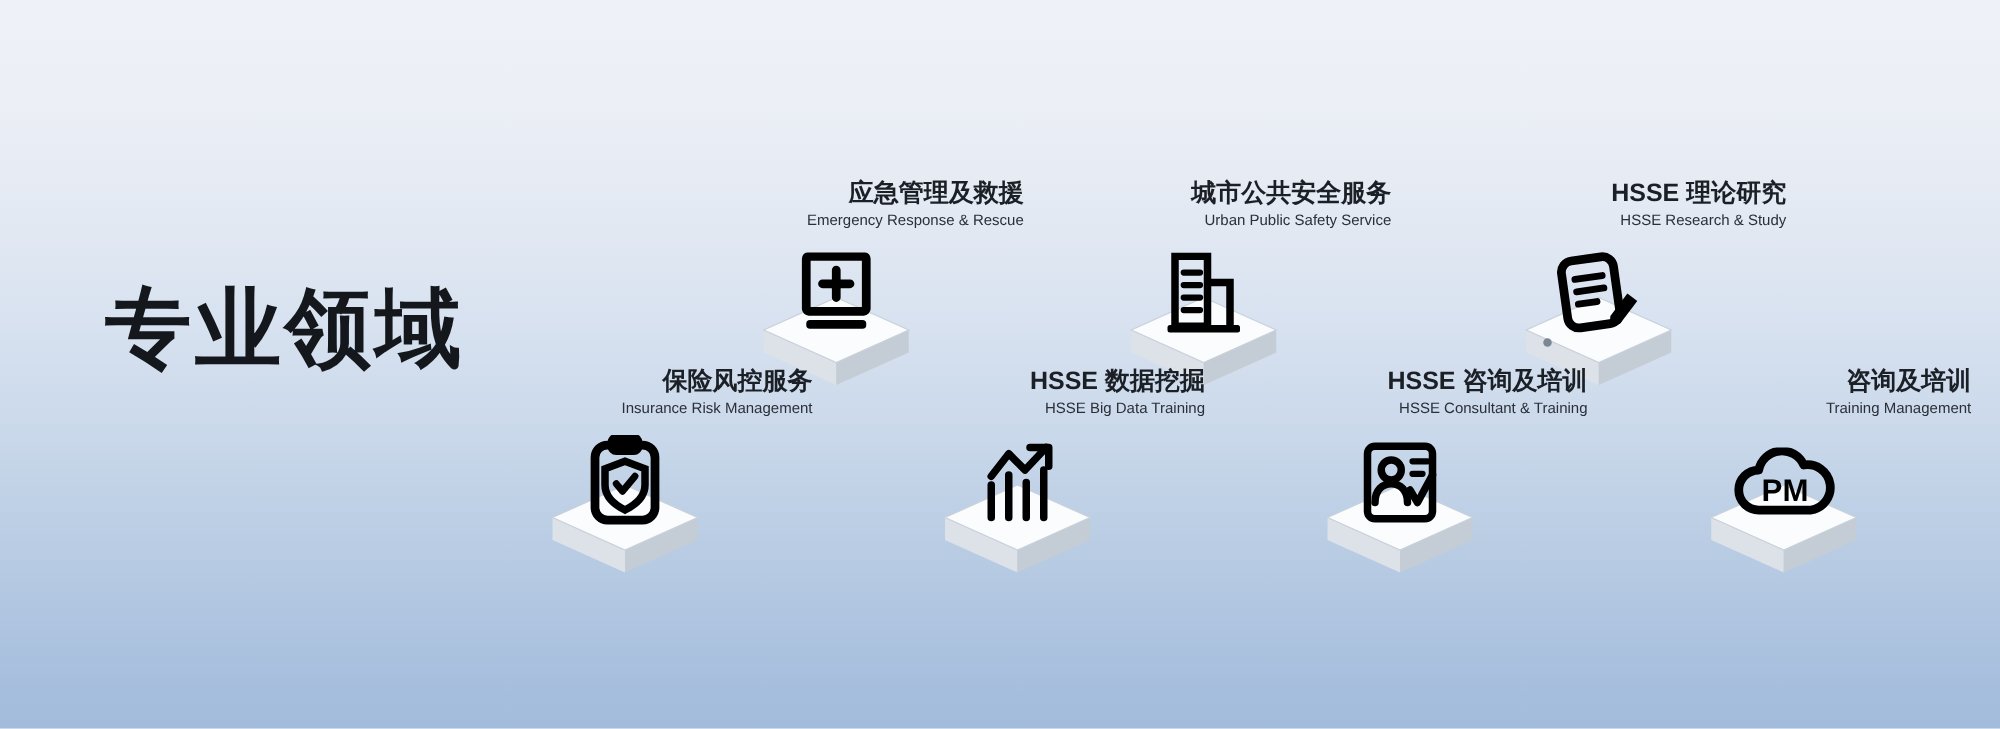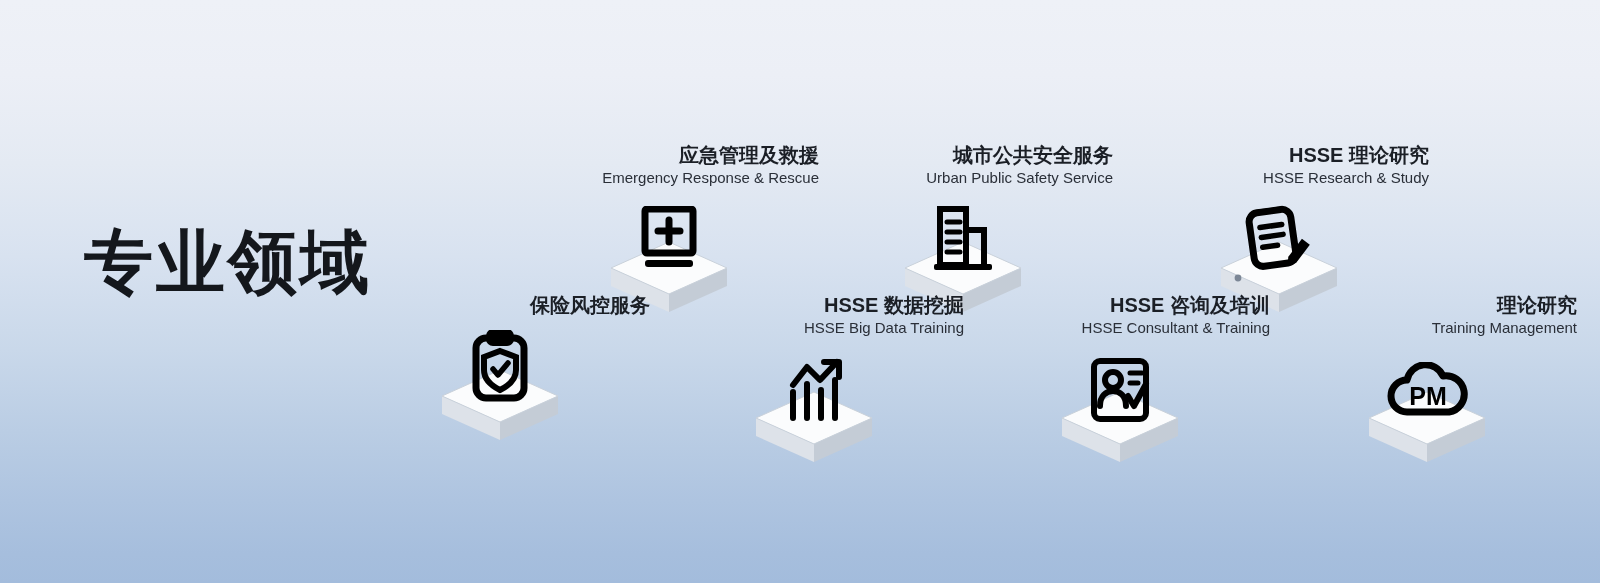--- a/index.html
+++ b/index.html
@@ -48,21 +48,21 @@
     text-align: right;
   }
   .label-cn {
     font-size: 20px;
     font-weight: 700;
     color: #1b1f26;
     line-height: 1.1;
     white-space: nowrap;
   }
   .label-en {
-    font-size: 15px;
+    font-size: 12px;
     font-weight: 400;
     color: #2a2f38;
     line-height: 1.25;
     margin-top: 3px;
     white-space: nowrap;
   }
   .icon-stage {
     position: relative;
     width: 300px;
     height: 116px;
@@ -138,20 +138,21 @@
       <svg class="glyph" style="bottom:40px; transform:translateX(-50%) rotate(-8deg);" width="70" height="70" viewBox="0 0 70 70">
         <rect x="8" y="4" width="42" height="54" rx="9" fill="none" stroke="#000" stroke-width="7"></rect>
         <path d="M18 19 H40 M18 29 H40 M18 39 H33" stroke="#000" stroke-width="5.5" stroke-linecap="round"></path>
         <path d="M42 52 L58 36 L65 43 L49 59 L40 61 Z" fill="#000"></path>
       </svg>
     </div>
   </div>
 
   <div class="category" style="left:350px; top:294px;">
     <div class="label-cn">保险风控服务</div>
+    <div class="label-en">Insurance Risk Management</div>
     <div class="icon-stage">
       <svg class="pedestal" width="126" height="78" viewBox="0 0 126 78">
         <polygon points="63,4 121,30 63,56 5,30" fill="#fbfcfd"></polygon>
         <polygon points="5,30 63,56 63,74 5,48" fill="#dde2e9"></polygon>
         <polygon points="63,56 121,30 121,48 63,74" fill="#c4ccd6"></polygon>
         <polygon points="63,4 121,30 63,56 5,30" fill="none" stroke="#c9d1da" stroke-width="1"></polygon>
       </svg>
       <svg class="glyph" style="bottom:42px;" width="58" height="72" viewBox="0 0 58 72">
         <rect x="5" y="8" width="48" height="60" rx="10" fill="none" stroke="#000" stroke-width="7"></rect>
         <rect x="18" y="2" width="22" height="11" rx="4" fill="none" stroke="#000" stroke-width="6"></rect>
@@ -193,21 +194,21 @@
         <path d="M12 5 H52 A6 6 0 0 1 58 11 V57 A6 6 0 0 1 52 63 H12 A6 6 0 0 1 6 57 V11 A6 6 0 0 1 12 5 Z" fill="none" stroke="#000" stroke-width="6"></path>
         <circle cx="25" cy="24" r="8" fill="none" stroke="#000" stroke-width="6"></circle>
         <path d="M12 50 C12 40 18 35 25 35 C32 35 38 40 38 50" fill="none" stroke="#000" stroke-width="6" stroke-linecap="round"></path>
         <path d="M42 17 H54 M42 27 H50" stroke="#000" stroke-width="5" stroke-linecap="round"></path>
         <path d="M40 40 L46 50 L58 28" fill="none" stroke="#000" stroke-width="6" stroke-linecap="round" stroke-linejoin="round"></path>
       </svg>
     </div>
   </div>
 
   <div class="category" style="left:1277px; top:294px;">
-    <div class="label-cn">理论研究</div>
+    <div class="label-cn">咨询及培训</div>
     <div class="label-en">Training Management</div>
     <div class="icon-stage">
       <svg class="pedestal" width="126" height="78" viewBox="0 0 126 78">
         <polygon points="63,4 121,30 63,56 5,30" fill="#fbfcfd"></polygon>
         <polygon points="5,30 63,56 63,74 5,48" fill="#dde2e9"></polygon>
         <polygon points="63,56 121,30 121,48 63,74" fill="#c4ccd6"></polygon>
         <polygon points="63,4 121,30 63,56 5,30" fill="none" stroke="#c9d1da" stroke-width="1"></polygon>
       </svg>
       <svg class="glyph" style="bottom:48px;" width="84" height="56" viewBox="0 0 84 56">
         <path d="M22 50 A16 16 0 0 1 22 18 A19 19 0 0 1 58 14 A15 15 0 0 1 64 50 Z" fill="none" stroke="#000" stroke-width="7" stroke-linejoin="round"></path>

